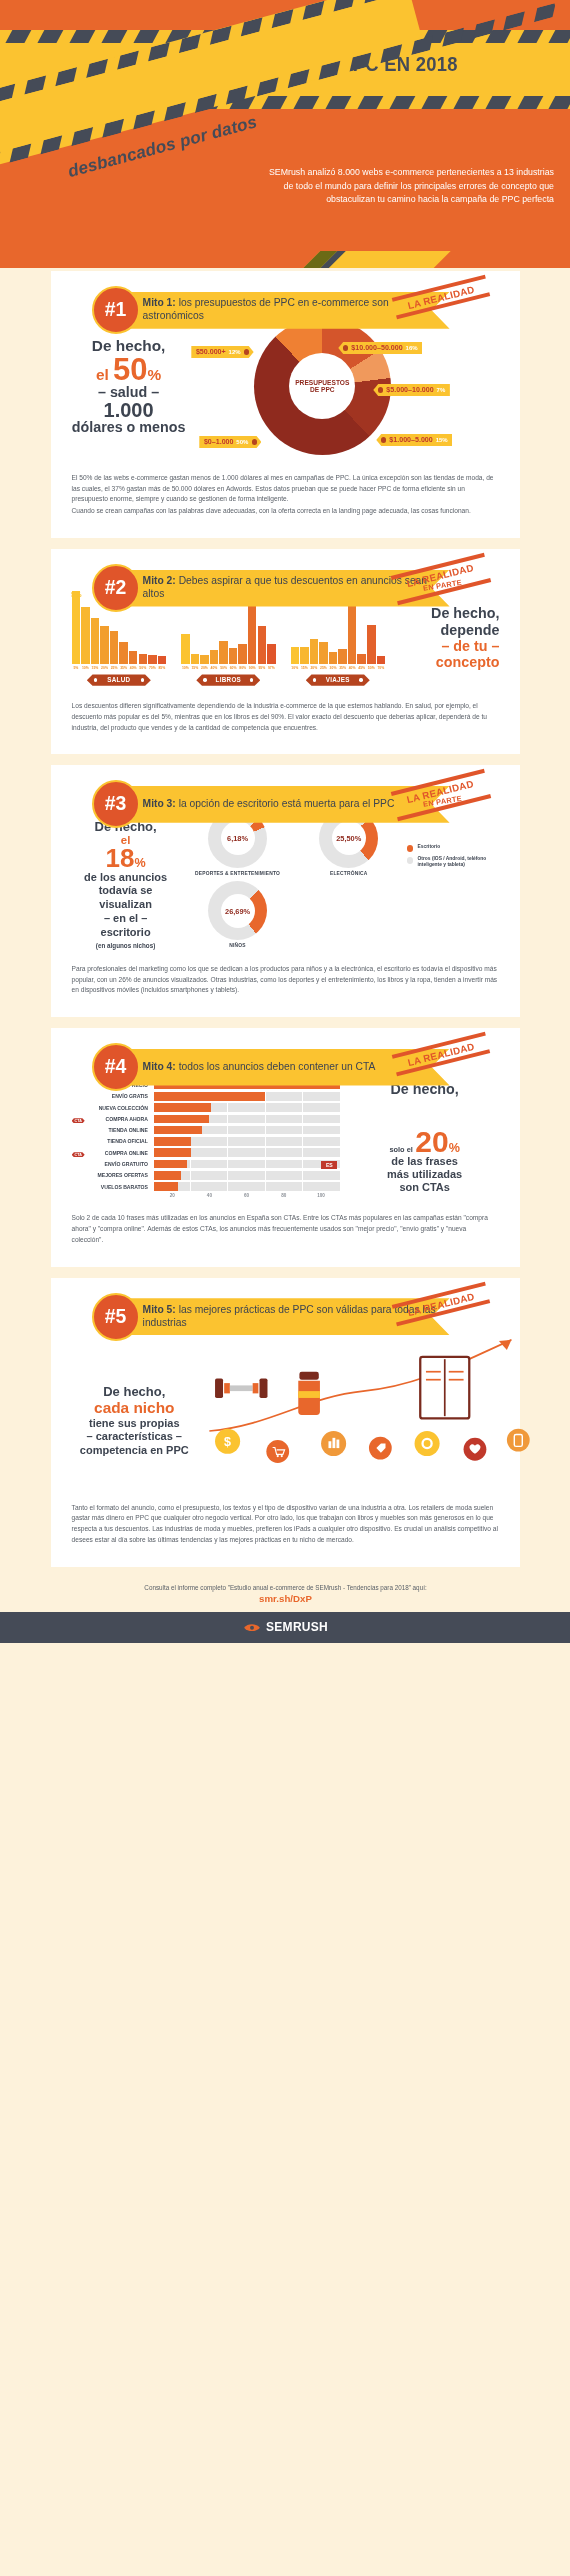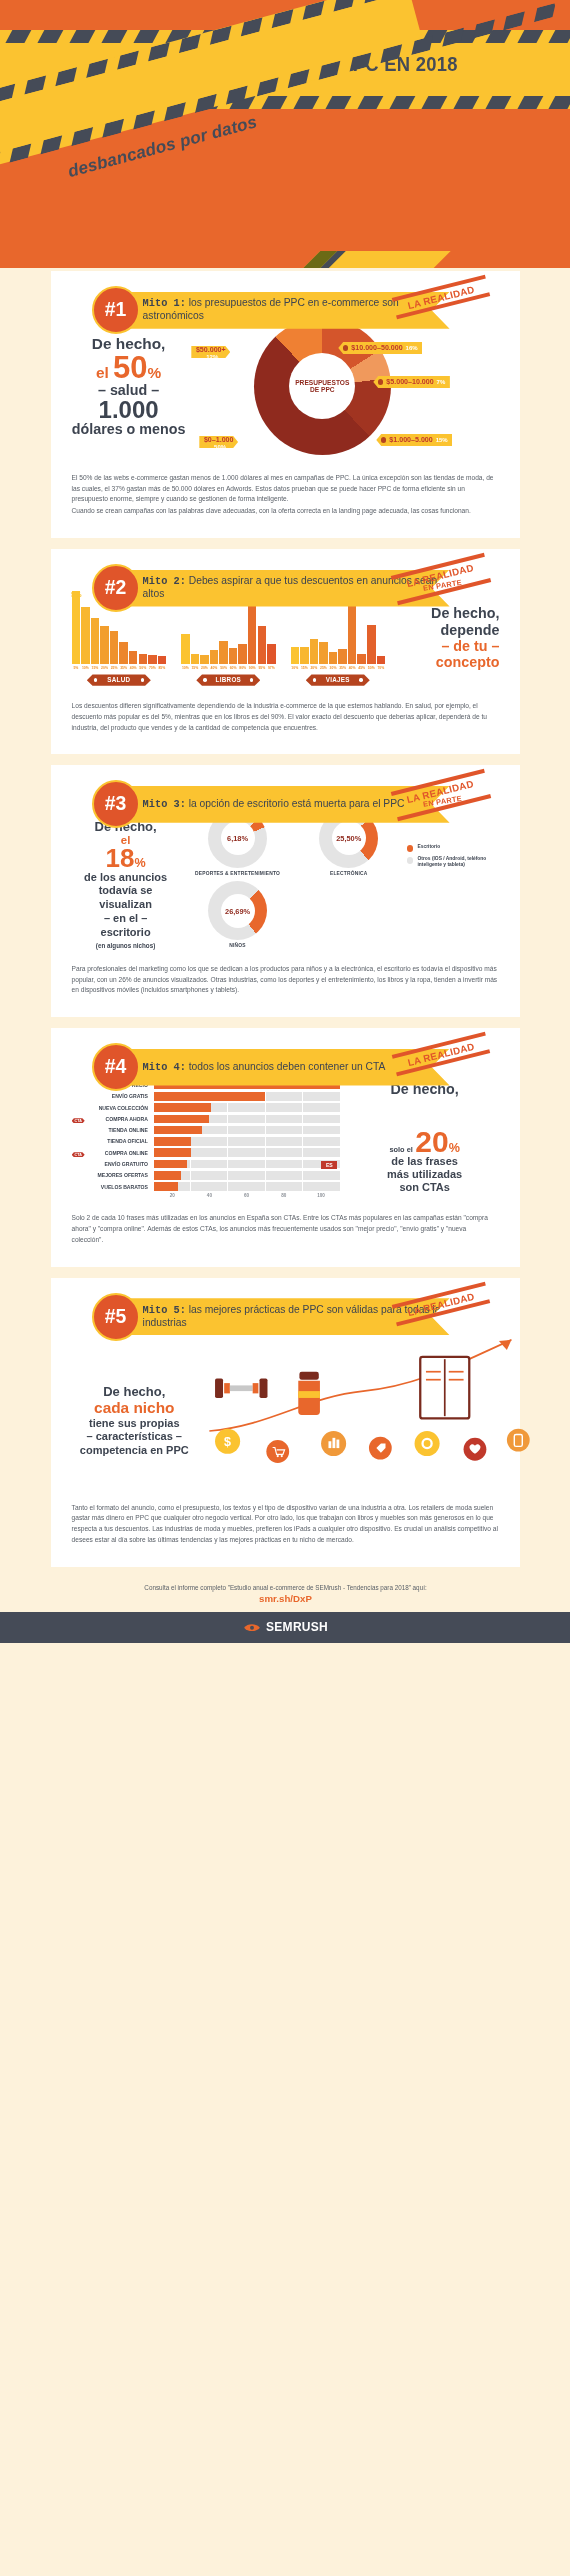--- a/index.html
+++ b/index.html
@@ -71,21 +71,21 @@
   .ribbon {
     position: absolute; left: 41px; top: -12.6px; width: 337px; height: 37px;
     background: #fbc330; z-index: 3;
     display: flex; align-items: center; padding-left: 30px;
     clip-path: polygon(0 0, 100% 0, calc(100% - 18px) 50%, 100% 100%, 0 100%);
   }
   .ribbon .rtext {
     font-size: 10.3px; line-height: 1.25; color: #3d4450;
     font-family: "Liberation Sans Narrow","Liberation Sans",sans-serif;
   }
-  .ribbon .rtext b { font-weight: bold; font-family: Liberation Mono, monospace; }
+  .ribbon .rtext b { font-weight: bold; }
   .stamp {
     position: absolute; right: 10.3px; top: -18px; z-index: 5;
     transform: rotate(-14deg); text-align: center;
   }
   .stamp .line { height: 4px; background: #e0552a; width: 96px; }
   .stamp .txt {
     color: #e0552a; font-weight: bold; font-size: 9.7px; letter-spacing: 0.3px;
     padding: 1.7px 0; font-family: "Liberation Sans Narrow","Liberation Sans",sans-serif;
   }
   .stamp .sub {
@@ -100,40 +100,40 @@
   .body-text p { margin-bottom: 1.1px; }
 
   
   .s1-row { display: flex; align-items: center; gap: 5.7px; margin-top: 10.3px; }
   .s1-left { width: 114px; text-align: center; }
   .bigline { font-family:"Liberation Sans Narrow","Liberation Sans",sans-serif; font-weight:bold; color:#3d4450; }
   .s1-l1 { font-size: 15.4px; }
   .s1-l2 { font-size: 31px; color: #e8672c; line-height: .95; }
   .s1-l2 .small { font-size: 15.4px; }
   .s1-l3 { font-size: 14.3px; }
-  .s1-l4 { font-size: 24px; line-height: 1.0; }
+  .s1-l4 { font-size: 20px; line-height: 1.0; }
   .s1-l5 { font-size: 14.3px; line-height: 1.1; }
   .donut-wrap { position: relative; width: 268px; height: 143px; }
   .donut {
     position: absolute; left: 63px; top: 2.9px; width: 137px; height: 137px; border-radius: 50%;
   }
   .donut .hole {
     position: absolute; left: 35px; top: 35px; width: 66px; height: 66px; border-radius: 50%;
     background: #fff; display: flex; align-items: center; justify-content: center;
     flex-direction: column; color: #8f2a1e; font-weight: bold; font-size: 6.6px; text-align: center;
     font-family: "Liberation Sans Narrow","Liberation Sans",sans-serif;
   }
   .tag {
     position: absolute; background: #fbc330; height: 12.6px; display: flex; align-items: center;
     padding: 0 4.6px; font-size: 7.1px; font-weight: bold; color: #c0392b; white-space: nowrap;
     font-family: "Liberation Sans Narrow","Liberation Sans",sans-serif;
   }
   .tag .pct { color: #fff; font-size: 6px; margin-left: 2.9px; }
   .tag .dot { width: 5.1px; height: 5.1px; border-radius: 50%; background: #b5441f; }
-  .tag.right { clip-path: polygon(0 0, calc(100% - 5.1px) 0, 100% 50%, calc(100% - 5.1px) 100%, 0 100%); flex-direction: column; }
+  .tag.right { clip-path: polygon(0 0, calc(100% - 5.1px) 0, 100% 50%, calc(100% - 5.1px) 100%, 0 100%); }
   .tag.left  { clip-path: polygon(5.1px 0, 100% 0, 100% 100%, 5.1px 100%, 0 50%); }
 
   
   .s2-row { display: flex; align-items: flex-end; gap: 3.4px; margin-top: 9px; }
   .groups { display: flex; gap: 15px; flex: 1; }
   .grp { flex: 1; }
   .grp-bars { display: flex; align-items: flex-end; gap: 1.1px; height: 73px; position: relative; }
   .grp-bars .bar { flex: 1; background: #f0932b; }
   .peak-lbl { position: absolute; font-size: 7.4px; font-weight: bold;
     font-family:"Liberation Sans Narrow","Liberation Sans",sans-serif; }
@@ -319,20 +319,21 @@
           <i style="left:448px"></i>
           <i style="left:480px"></i>
           <i style="left:512px"></i>
           <i style="left:544px"></i>
           <i style="left:575px"></i>
           <i style="left:607px"></i>
         </div>
     </div>
     <div class="hdr-sub">desbancados por datos</div>
 
+    <div class="hdr-blurb">SEMrush analizó 8.000 webs e-commerce pertenecientes a 13 industrias de todo el mundo para definir los principales errores de concepto que obstaculizan tu camino hacia la campaña de PPC perfecta</div>
 
     <div class="hdr-bottom-orange"></div>
     <svg class="hdr-pencil" viewBox="0 0 260 30">
       <polygon points="0,30 30,0 260,0 230,30" fill="#fbc330"></polygon>
       <polygon points="0,30 30,0 60,0 30,30" fill="#6b6a16"></polygon>
       <polygon points="30,30 60,0 75,0 45,30" fill="#454b57"></polygon>
     </svg>
   </div>
 
   <div class="section">
@@ -373,21 +374,21 @@
               <span class="pct">12%</span>
               <span style="width:3.4px"></span>
               <span class="dot"></span>
           </div>
           <div class="tag left" style="left:147px; top:27px;">
             <span class="dot"></span>
               <span style="width:3.4px"></span>
               <span>$10.000–50.000</span>
               <span class="pct">16%</span>
           </div>
-          <div class="tag left" style="left:182px; top:61px;">
+          <div class="tag left" style="left:182px; top:69px;">
             <span class="dot"></span>
               <span style="width:3.4px"></span>
               <span>$5.000–10.000</span>
               <span class="pct">7%</span>
           </div>
           <div class="tag left" style="left:185px; top:119px;">
             <span class="dot"></span>
               <span style="width:3.4px"></span>
               <span>$1.000–5.000</span>
               <span class="pct">15%</span>

